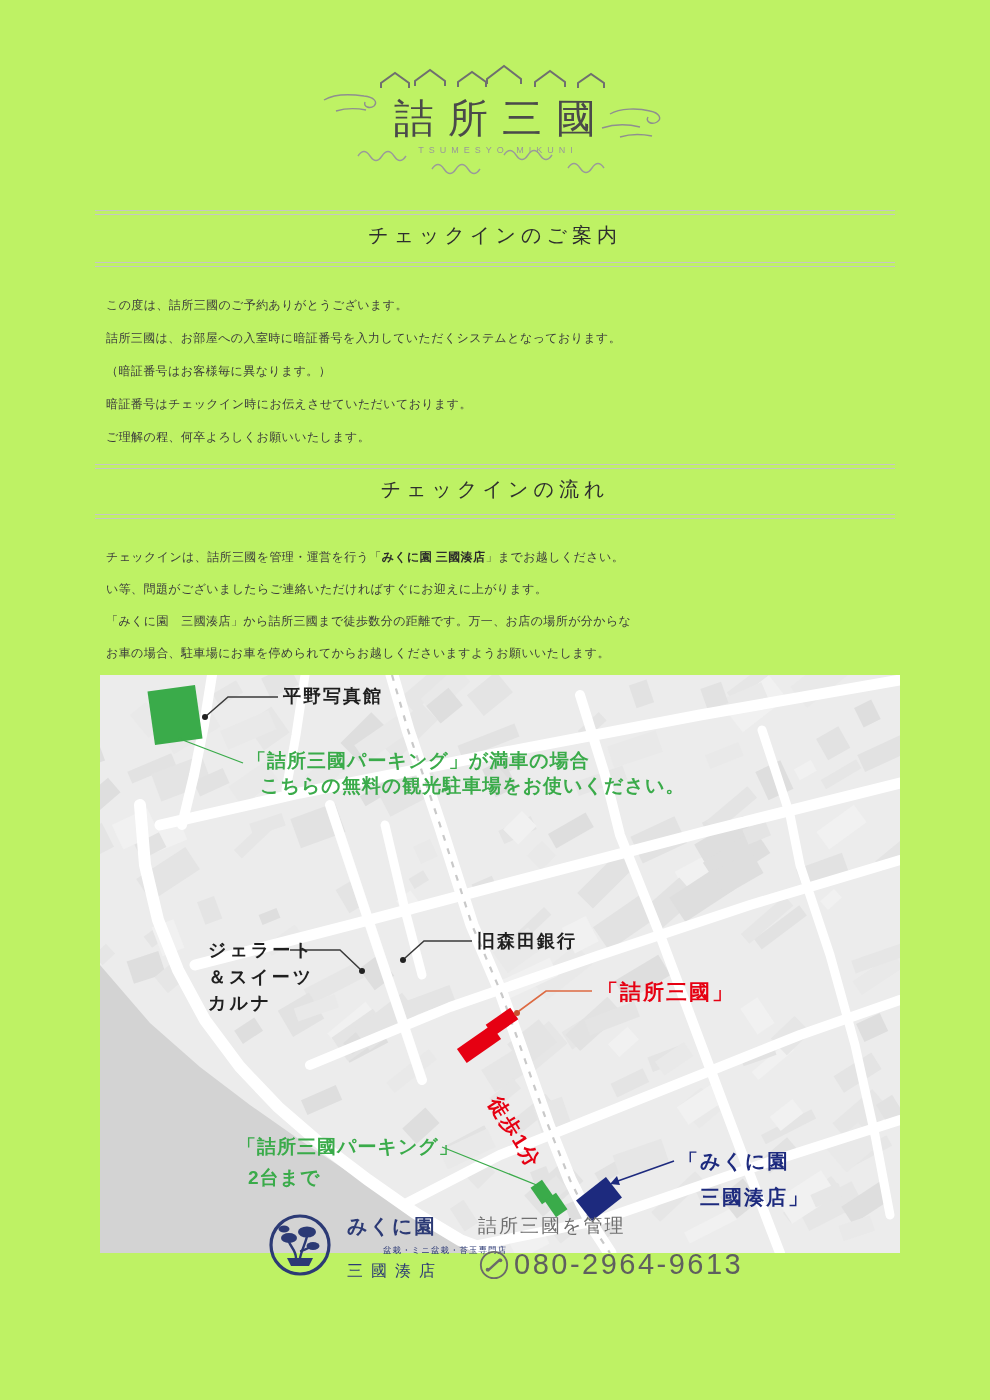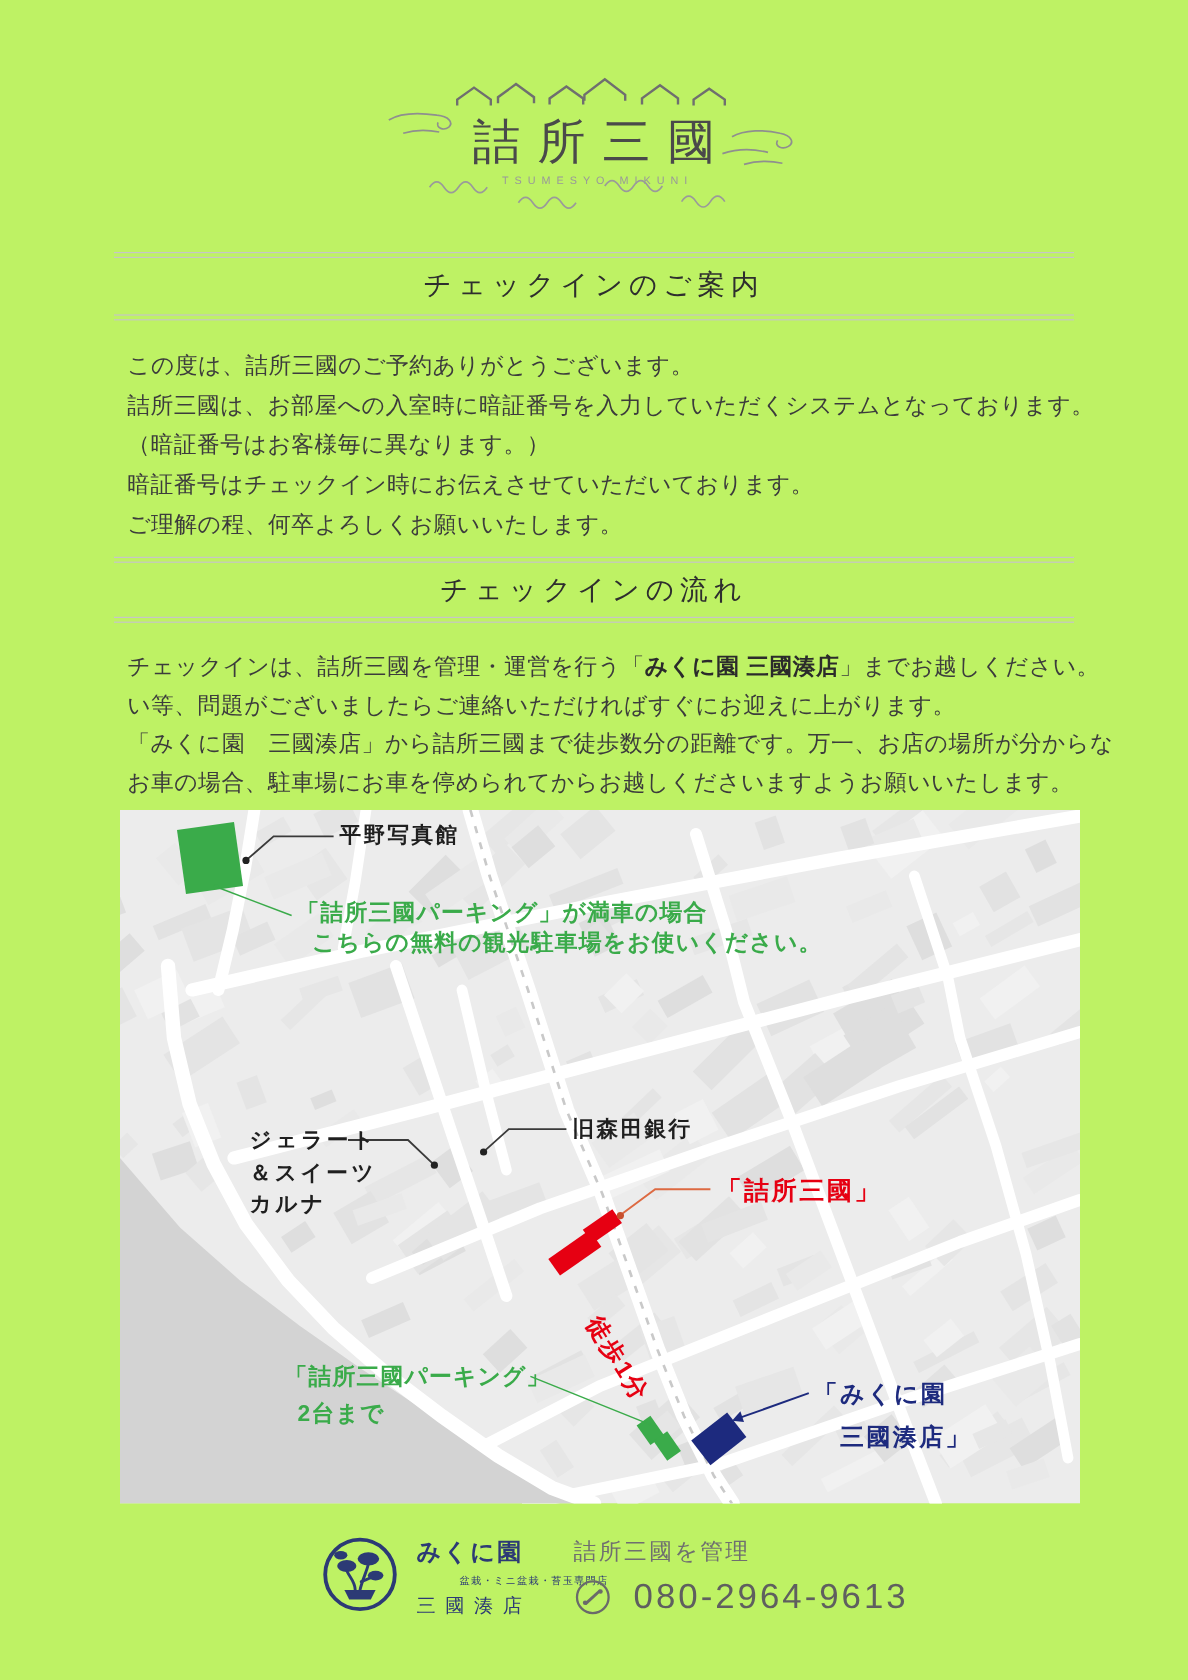--- a/index.html
+++ b/index.html
@@ -2,43 +2,43 @@
 <html><head>
 <meta charset="utf-8">
 <style>
   html,body{margin:0;padding:0;background:#ffffff;}
   #page{position:relative;width:990px;height:1400px;background:#bef264;overflow:hidden;
         font-family:"Liberation Sans","DejaVu Sans",sans-serif;}
   .rule{position:absolute;left:95px;width:800px;height:3px;
         border-top:1px solid #c6c6c6;border-bottom:1px solid #c6c6c6;}
   .sec-title{position:absolute;left:0;width:990px;text-align:center;
         font-family:"Liberation Serif","DejaVu Serif",serif;
-        font-size:23px;letter-spacing:5px;color:#2e2e2e;}
-  .para{position:absolute;left:106px;width:800px;font-size:19px;
+        font-size:20px;letter-spacing:5px;color:#2e2e2e;}
+  .para{position:absolute;left:106px;width:800px;font-size:12px;
         color:#3c3c3c;letter-spacing:.4px;}
   .para .line{white-space:nowrap;}
   #para1 .line{line-height:33px;}
   #para2 .line{line-height:32px;}
   .para b{font-weight:700;color:#2b2b2b;}
   #map{position:absolute;left:100px;top:675px;}
   #map text{font-family:"Liberation Sans","DejaVu Sans",sans-serif;font-weight:700;}
   .lbl-black{fill:#1f1f1f;}
   .lbl-green{fill:#3aab4a;}
   .lbl-red{fill:#e60012;}
   .lbl-navy{fill:#1d2a7e;}
   #logo-svg{position:absolute;left:320px;top:56px;}
-  #footer{position:absolute;left:0;top:1270px;width:990px;height:90px;}
+  #footer{position:absolute;left:0;top:1203px;width:990px;height:90px;}
   #bonsai{position:absolute;left:266px;top:8px;}
   .shop{position:absolute;left:347px;top:10px;color:#2c3a75;}
   .shop-name{font-size:20px;font-weight:700;letter-spacing:2px;}
   .shop-desc{font-size:8.5px;letter-spacing:1px;margin-top:5px;font-weight:400;padding-left:36px;}
   .shop-branch{font-size:16px;letter-spacing:8px;margin-top:4px;}
   .contact{position:absolute;left:478px;top:10px;}
   .contact-label{font-size:19px;color:#6f6f6f;letter-spacing:2px;}
-  .phone-row{display:flex;align-items:flex-start;gap:18px;margin-top:9px;}
+  .phone-row{display:flex;align-items:center;gap:4px;margin-top:9px;}
   .phone-num{font-size:29px;color:#5f5f5f;letter-spacing:2.5px;}
 </style>
 </head>
 <body>
 
 <div id="page">
 
   <svg id="logo-svg" width="350" height="132" viewBox="0 0 350 132">
     <g stroke="#6f6f6f" stroke-width="2" fill="none">
       <polyline points="61,32 61,27 75,17 89,27 89,32"></polyline>

